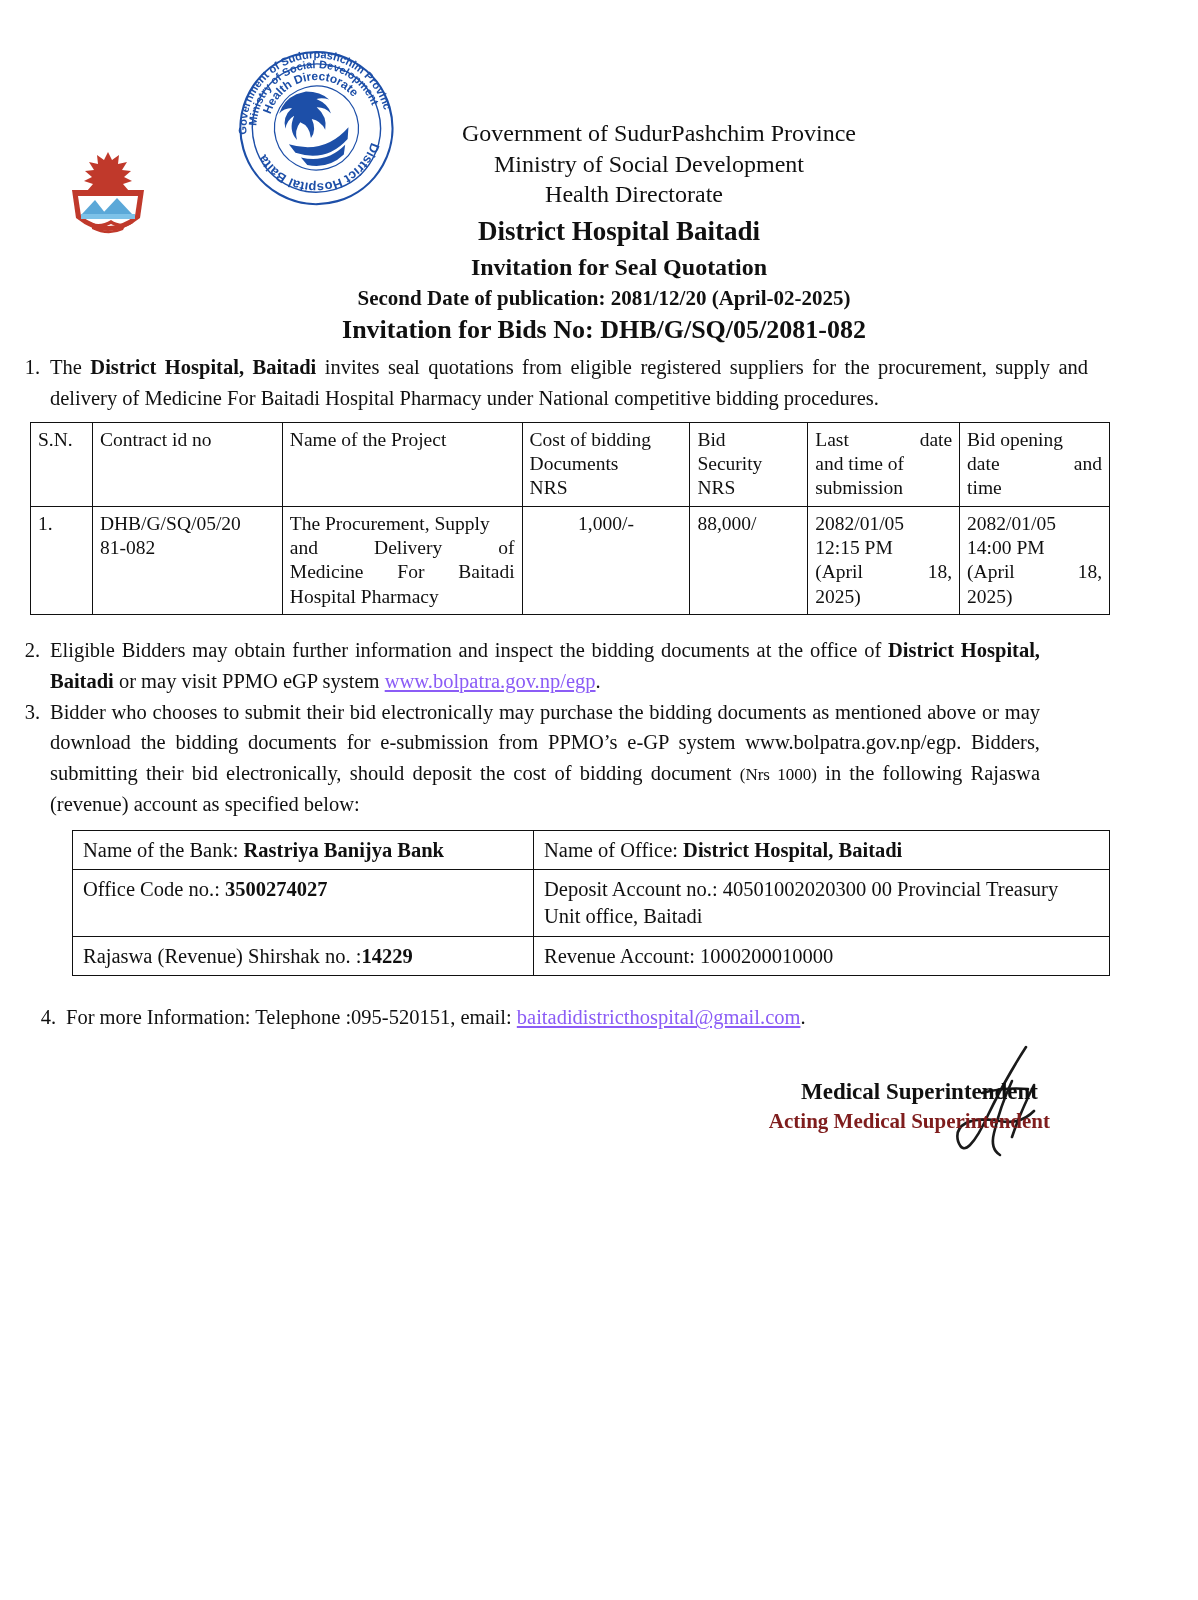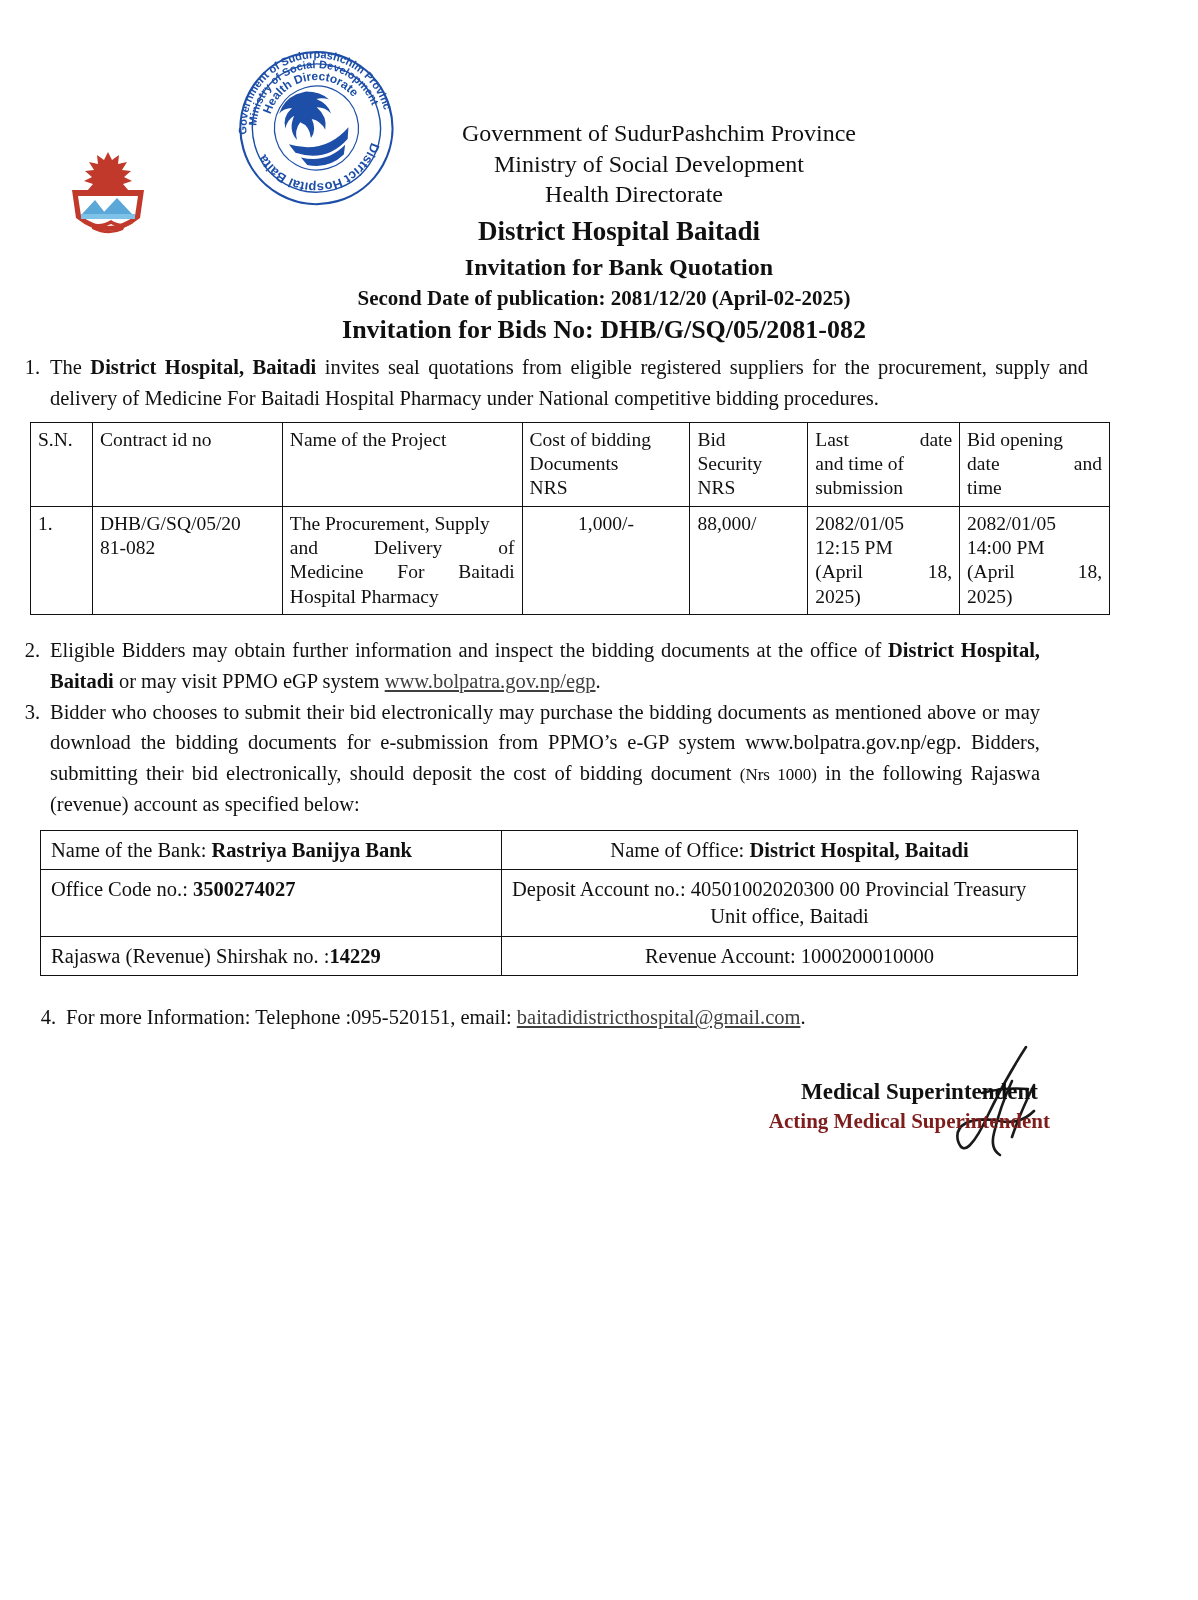--- a/index.html
+++ b/index.html
@@ -116,21 +116,21 @@
     flex: 1 1 auto;
     text-align: justify;
     padding-right: 158px;
   }
   .item1 { padding-left: 0px; }
   .item1 .txt { padding-right: 110px; }
 
   b, .b { font-weight: bold; }
 
   .link {
-    color: #404040;
+    color: #8b5cf6;
     text-decoration: underline;
   }
 
   
   .bid-table-wrap {
     margin: 8px 0 0 30px;
     width: 1080px;
   }
   table.bid {
     border-collapse: collapse;
@@ -159,36 +159,36 @@
     vertical-align: bottom;
   }
   .just-spread {
     display: flex;
     justify-content: space-between;
   }
   .cell-center { text-align: center; }
 
   
   .bank-wrap {
-    margin: 10px 0 0 40px;
+    margin: 10px 0 0 72px;
     width: 1038px;
   }
   table.bank {
     border-collapse: collapse;
     width: 1038px;
     font-size: 20.5px;
   }
   table.bank td {
     border: 1.3px solid #111;
     padding: 6px 10px;
     line-height: 1.3;
     vertical-align: top;
   }
   .bank-l { width: 440px; }
-  .c { text-align: center; }
+  .c { }
 
   
   .footer-line {
     display: flex;
     align-items: flex-start;
     font-size: 20.5px;
     margin: 30px 0 0 0;
     padding-left: 20px;
   }
   .footer-line .num { width: 36px; flex: 0 0 36px; text-align: right; padding-right: 10px; }
@@ -275,21 +275,21 @@
           <textPath href="#arcBot" startOffset="14%">District Hospital Baitadi</textPath>
         </text>
       </g>
     </svg>
 
     <div class="header-lines">
       <div class="hl hl-1">Government of SudurPashchim Province</div>
       <div class="hl hl-2">Ministry of Social Development</div>
       <div class="hl hl-3">Health Directorate</div>
       <div class="hl hl-4">District Hospital Baitadi</div>
-      <div class="hl hl-5">Invitation for Bank Quotation</div>
+      <div class="hl hl-5">Invitation for Seal Quotation</div>
       <div class="hl hl-6">Second Date of publication: 2081/12/20 (April-02-2025)</div>
       <div class="hl hl-7">Invitation for Bids No: DHB/G/SQ/05/2081-082</div>
     </div>
   </div>
 
   <div class="content">
 
     <div class="numlist-item item1">
       <div class="num">1.</div>
       <div class="txt"><span>The </span><b>District Hospital, Baitadi</b><span> invites seal quotations from eligible registered suppliers for the procurement, supply and delivery of Medicine For Baitadi Hospital Pharmacy under National competitive bidding procedures.</span></div>

